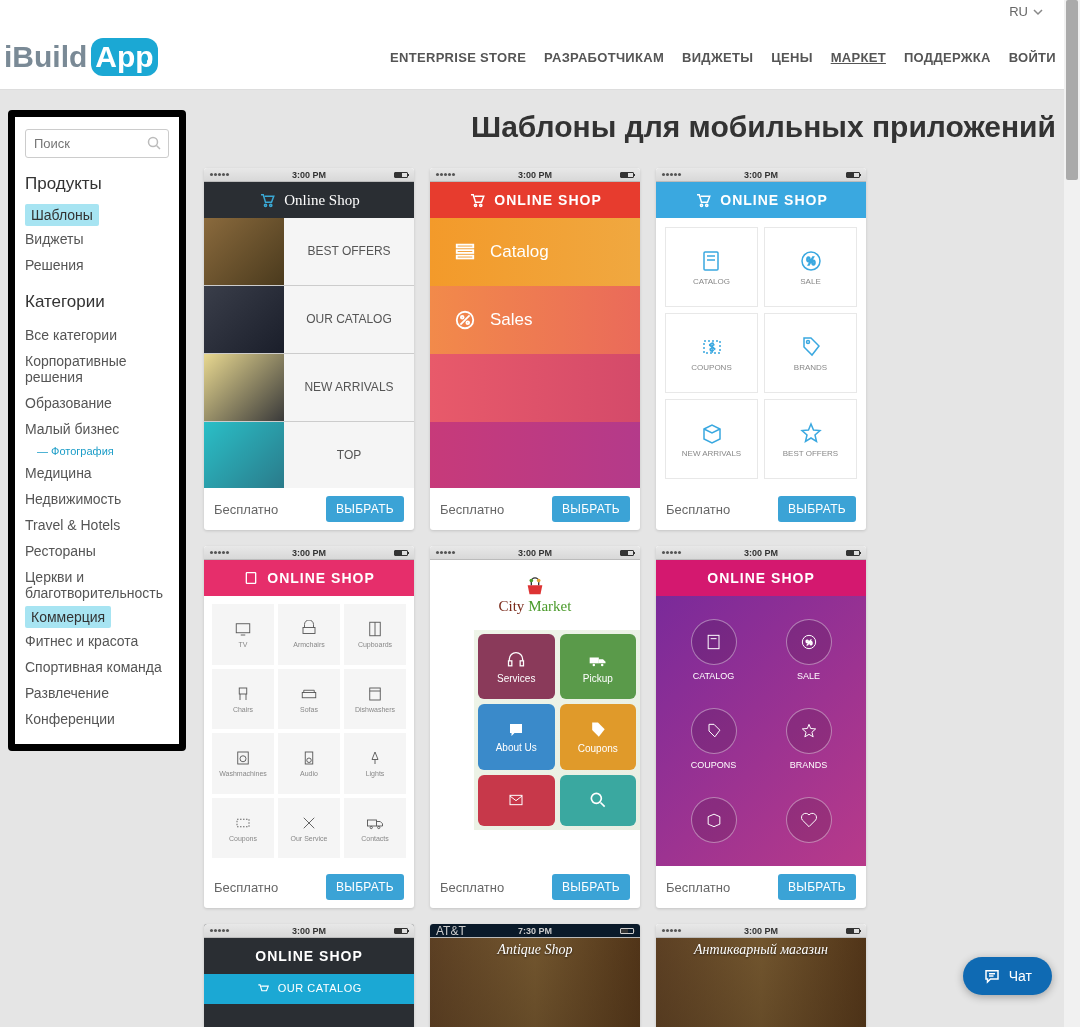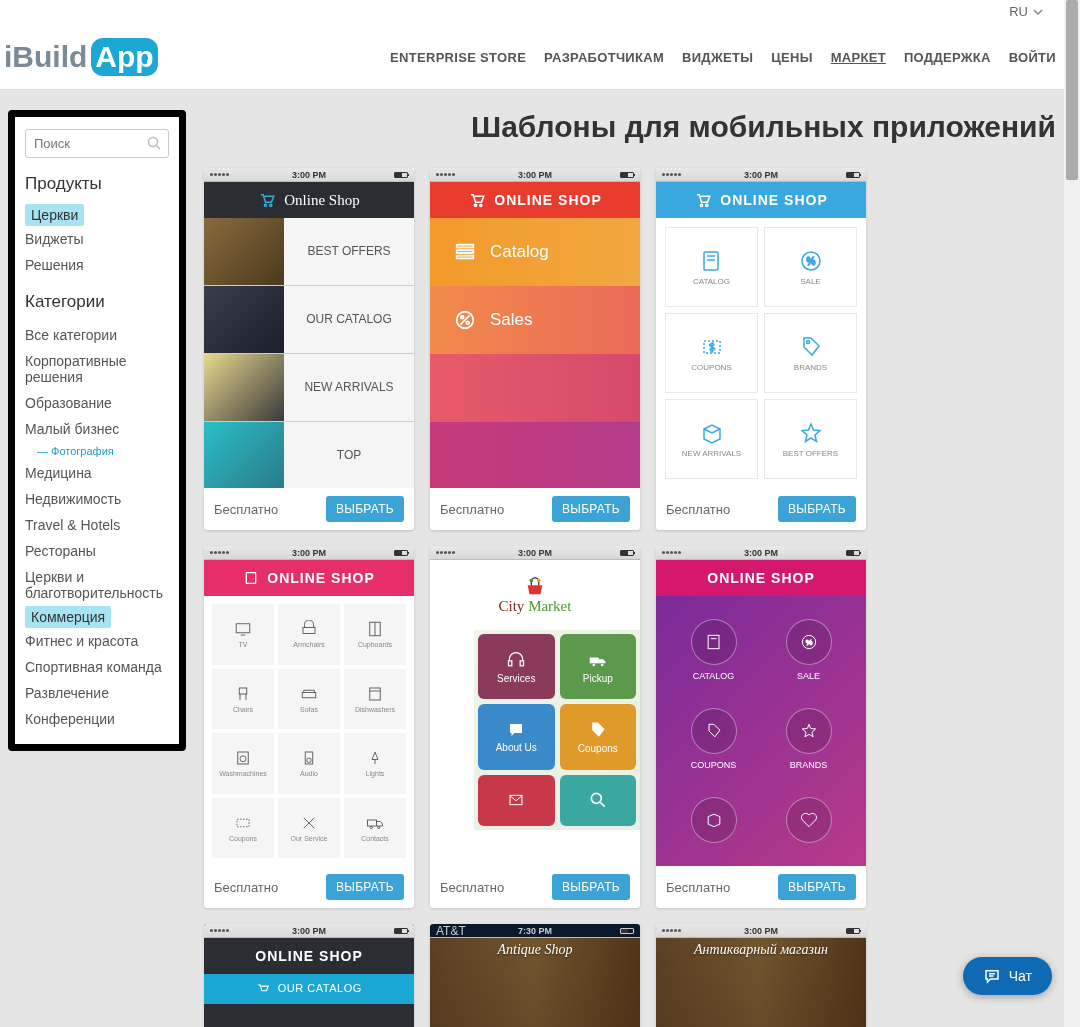--- a/index.html
+++ b/index.html
@@ -154,21 +154,21 @@
     <aside class="sidebar">
       <div class="search">
         <input type="text" placeholder="Поиск" style="">
         <svg width="14" height="14" viewBox="0 0 14 14">
             <circle cx="6" cy="6" r="4.5" stroke="#bbb" stroke-width="1.5" fill="none"></circle>
             <line x1="9.5" y1="9.5" x2="13" y2="13" stroke="#bbb" stroke-width="1.5"></line>
           </svg>
       </div>
       <div class="side-h">Продукты</div>
       <ul class="side-list">
-        <li class="sel">Церкви</li>
+        <li class="sel">Шаблоны</li>
         <li>Виджеты</li>
         <li>Решения</li>
       </ul>
       <div class="side-h">Категории</div>
       <ul class="side-list">
         <li>Все категории</li>
         <li>Корпоративные решения</li>
         <li>Образование</li>
         <li>Малый бизнес</li>
         <div class="side-sub">Фотография</div>

